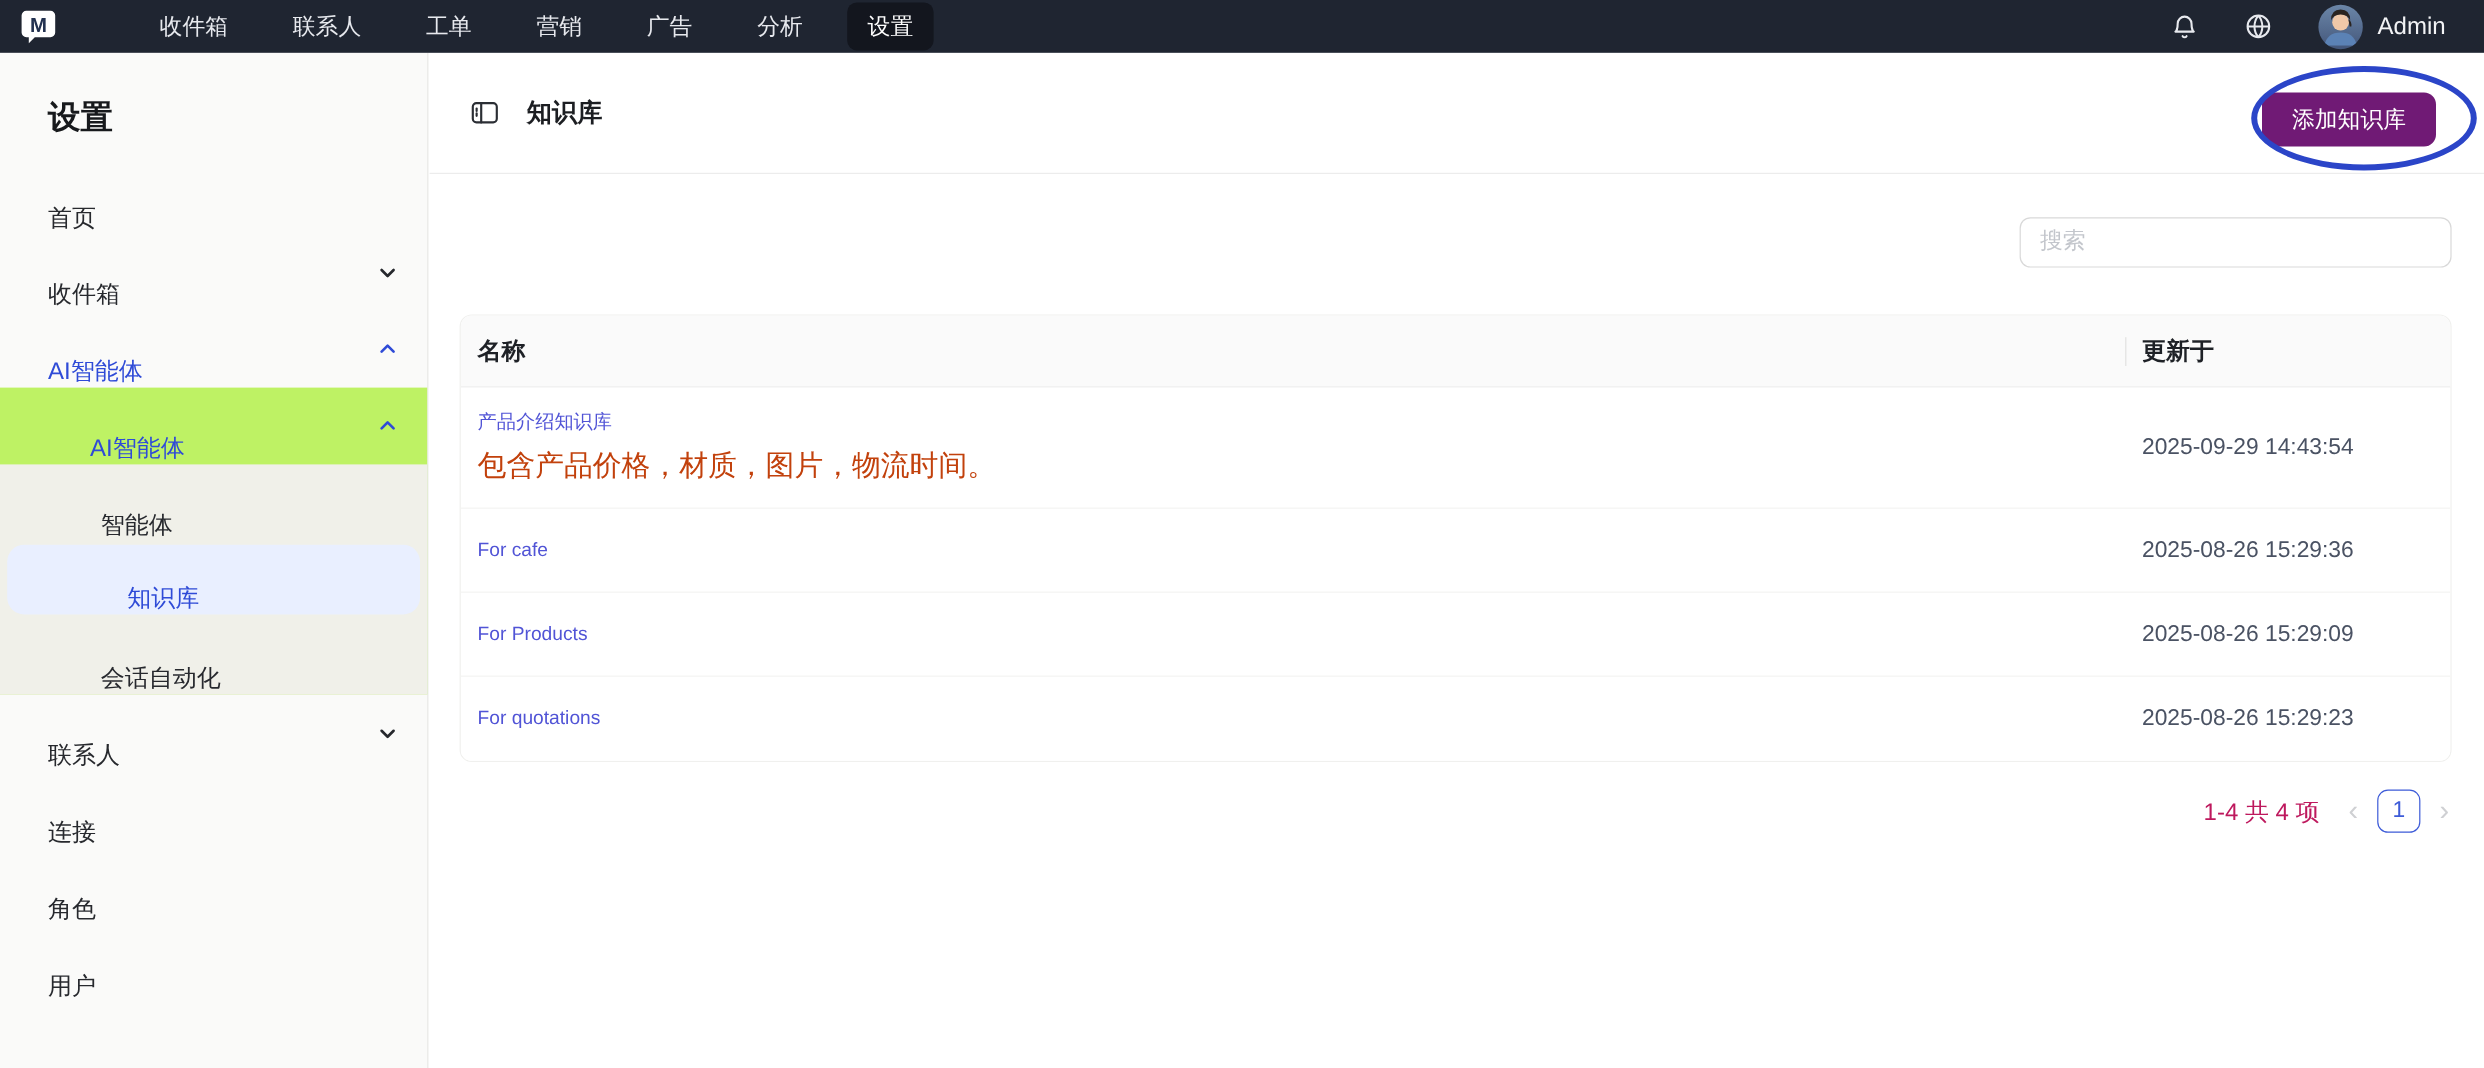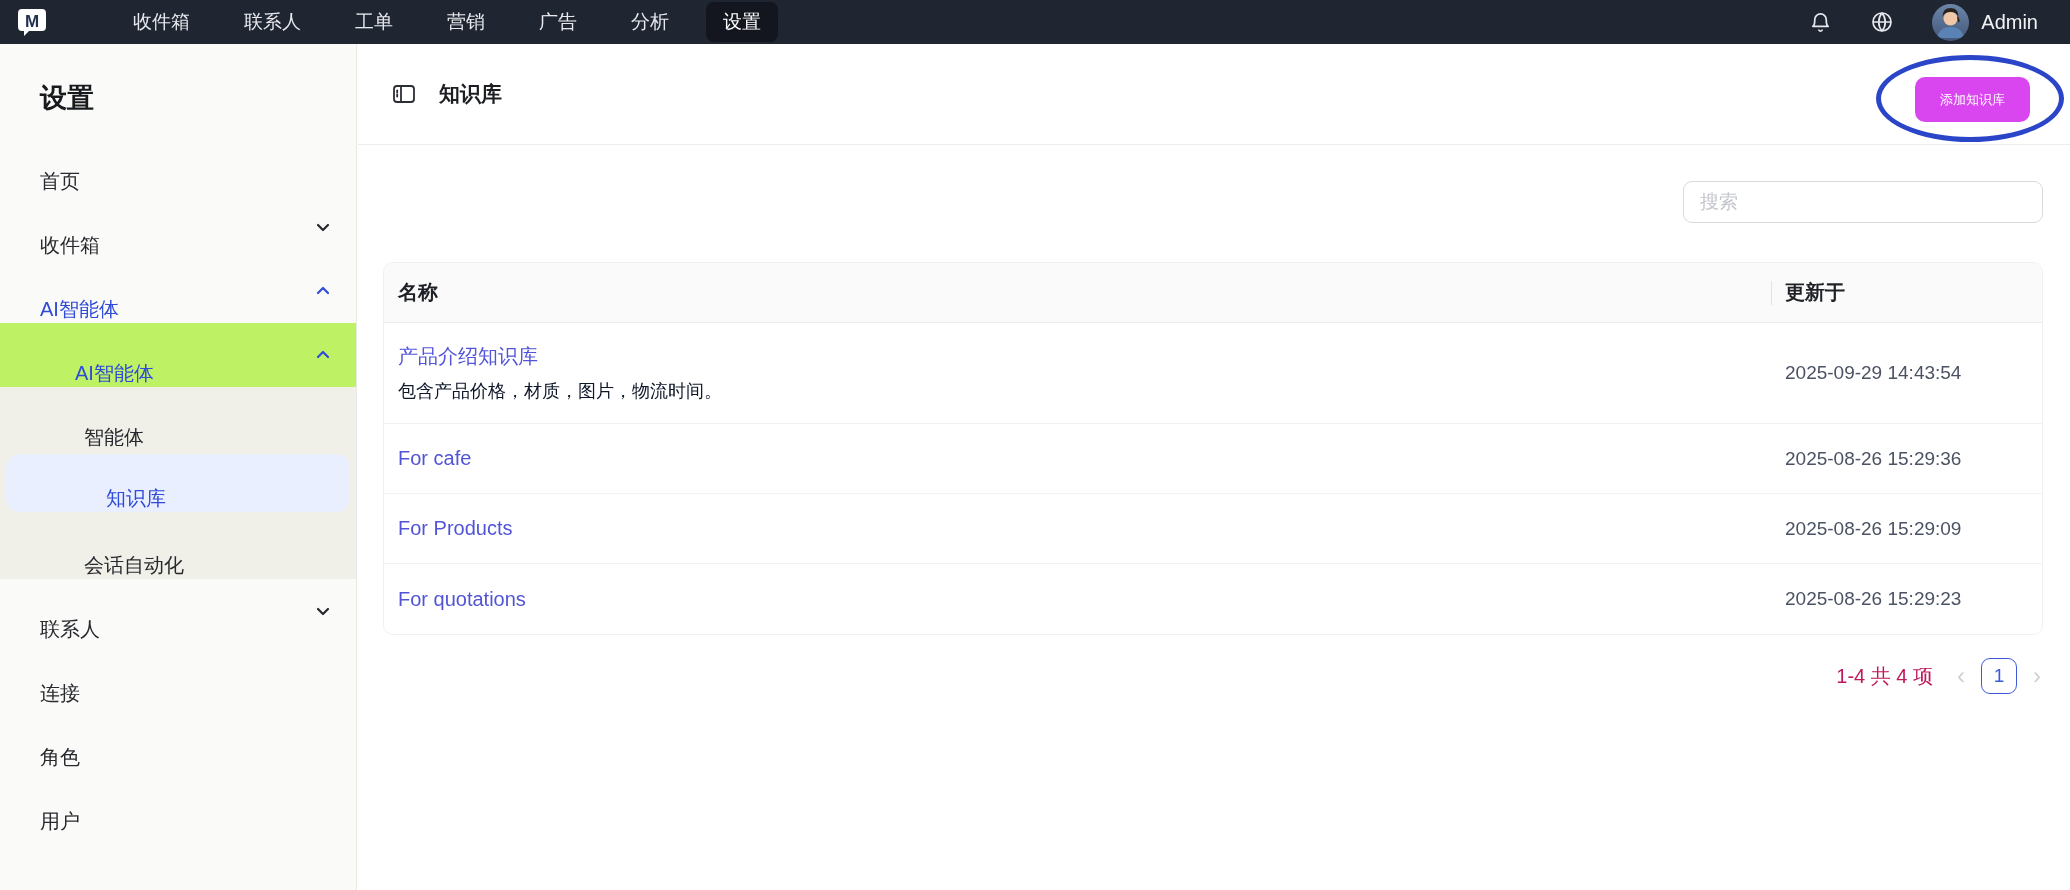--- a/index.html
+++ b/index.html
@@ -40,21 +40,21 @@
     height:58px; color:#2f4bd7; padding-left:100px; }
 
   
   .main { position:absolute; left:358px; top:44px; width:1712px; height:846px; background:#ffffff; }
   .page-header { position:relative; height:101px; border-bottom:1px solid #ececec;
     display:flex; align-items:center; }
   .panel-toggle { margin-left:33px; width:26px; height:26px; display:flex; align-items:center;
     justify-content:center; cursor:pointer; }
   .page-title { margin-left:22px; font-size:21px; font-weight:700; color:#1c1e22; }
   .add-btn { position:absolute; right:40px; top:33px; height:45px; padding:0 25px;
-    background:#d946ef; color:#ffffff; font-size:13px; border:none; border-radius:10px;
+    background:#701a75; color:#ffffff; font-size:19px; border:none; border-radius:10px;
     cursor:pointer; font-family:inherit; }
   .annotation-ellipse { position:absolute; left:1876px; top:55px; width:188px; height:87px;
     border:5px solid #2b45c8; border-radius:50%; z-index:60; pointer-events:none; }
 
   .search-box { position:absolute; right:27px; top:137px; width:360px; height:42px;
     border:1px solid #d9d9d9; border-radius:9px; background:#ffffff; padding:0 16px;
     font-size:19px; color:#ec4899; font-family:inherit; outline:none; }
   .search-box::placeholder { color:#c3c6cc; }
 
   
@@ -64,22 +64,22 @@
     align-items:center; }
   .t-row { display:flex; align-items:center; border-bottom:1px solid #f2f2f0; background:#fff; }
   .t-row:last-child { border-bottom:none; }
   .col-name { flex:1 1 auto; padding-left:14px; }
   .col-updated { flex:0 0 271px; position:relative; padding-left:14px; }
   .t-head .col-name, .t-head .col-updated { font-size:20px; font-weight:700; color:#1e2126; }
   .t-head .col-updated::before { content:""; position:absolute; left:0; top:50%;
     transform:translateY(-50%); width:1px; height:24px; background:#e2e2e0; }
   .row-tall { height:101px; }
   .row-std { height:70px; }
-  .kb-link { font-size:20px; color:#5154d6; cursor:pointer; text-decoration:none; display:inline-block; }
-  .kb-desc { margin-top:9px; font-size:18px; color:#0f172a; }
+  .kb-link { font-size:16px; color:#5154d6; cursor:pointer; text-decoration:none; display:inline-block; }
+  .kb-desc { margin-top:9px; font-size:24px; color:#c2410c; }
   .t-date { font-size:19px; color:#4a5263; }
 
   
   .pagination { position:absolute; right:27px; top:610px; height:44px; display:flex;
     align-items:center; gap:14px; }
   .pg-summary { font-size:20px; color:#be185d; margin-right:8px; }
   .pg-arrow { font-size:24px; color:#cfd0d3; cursor:pointer; line-height:1;
     padding:0 2px; user-select:none; }
   .pg-page { width:36px; height:36px; border:1.5px solid #3d5bd8; border-radius:9px;
     color:#3d5bd8; font-size:19px; display:flex; align-items:center; justify-content:center;

